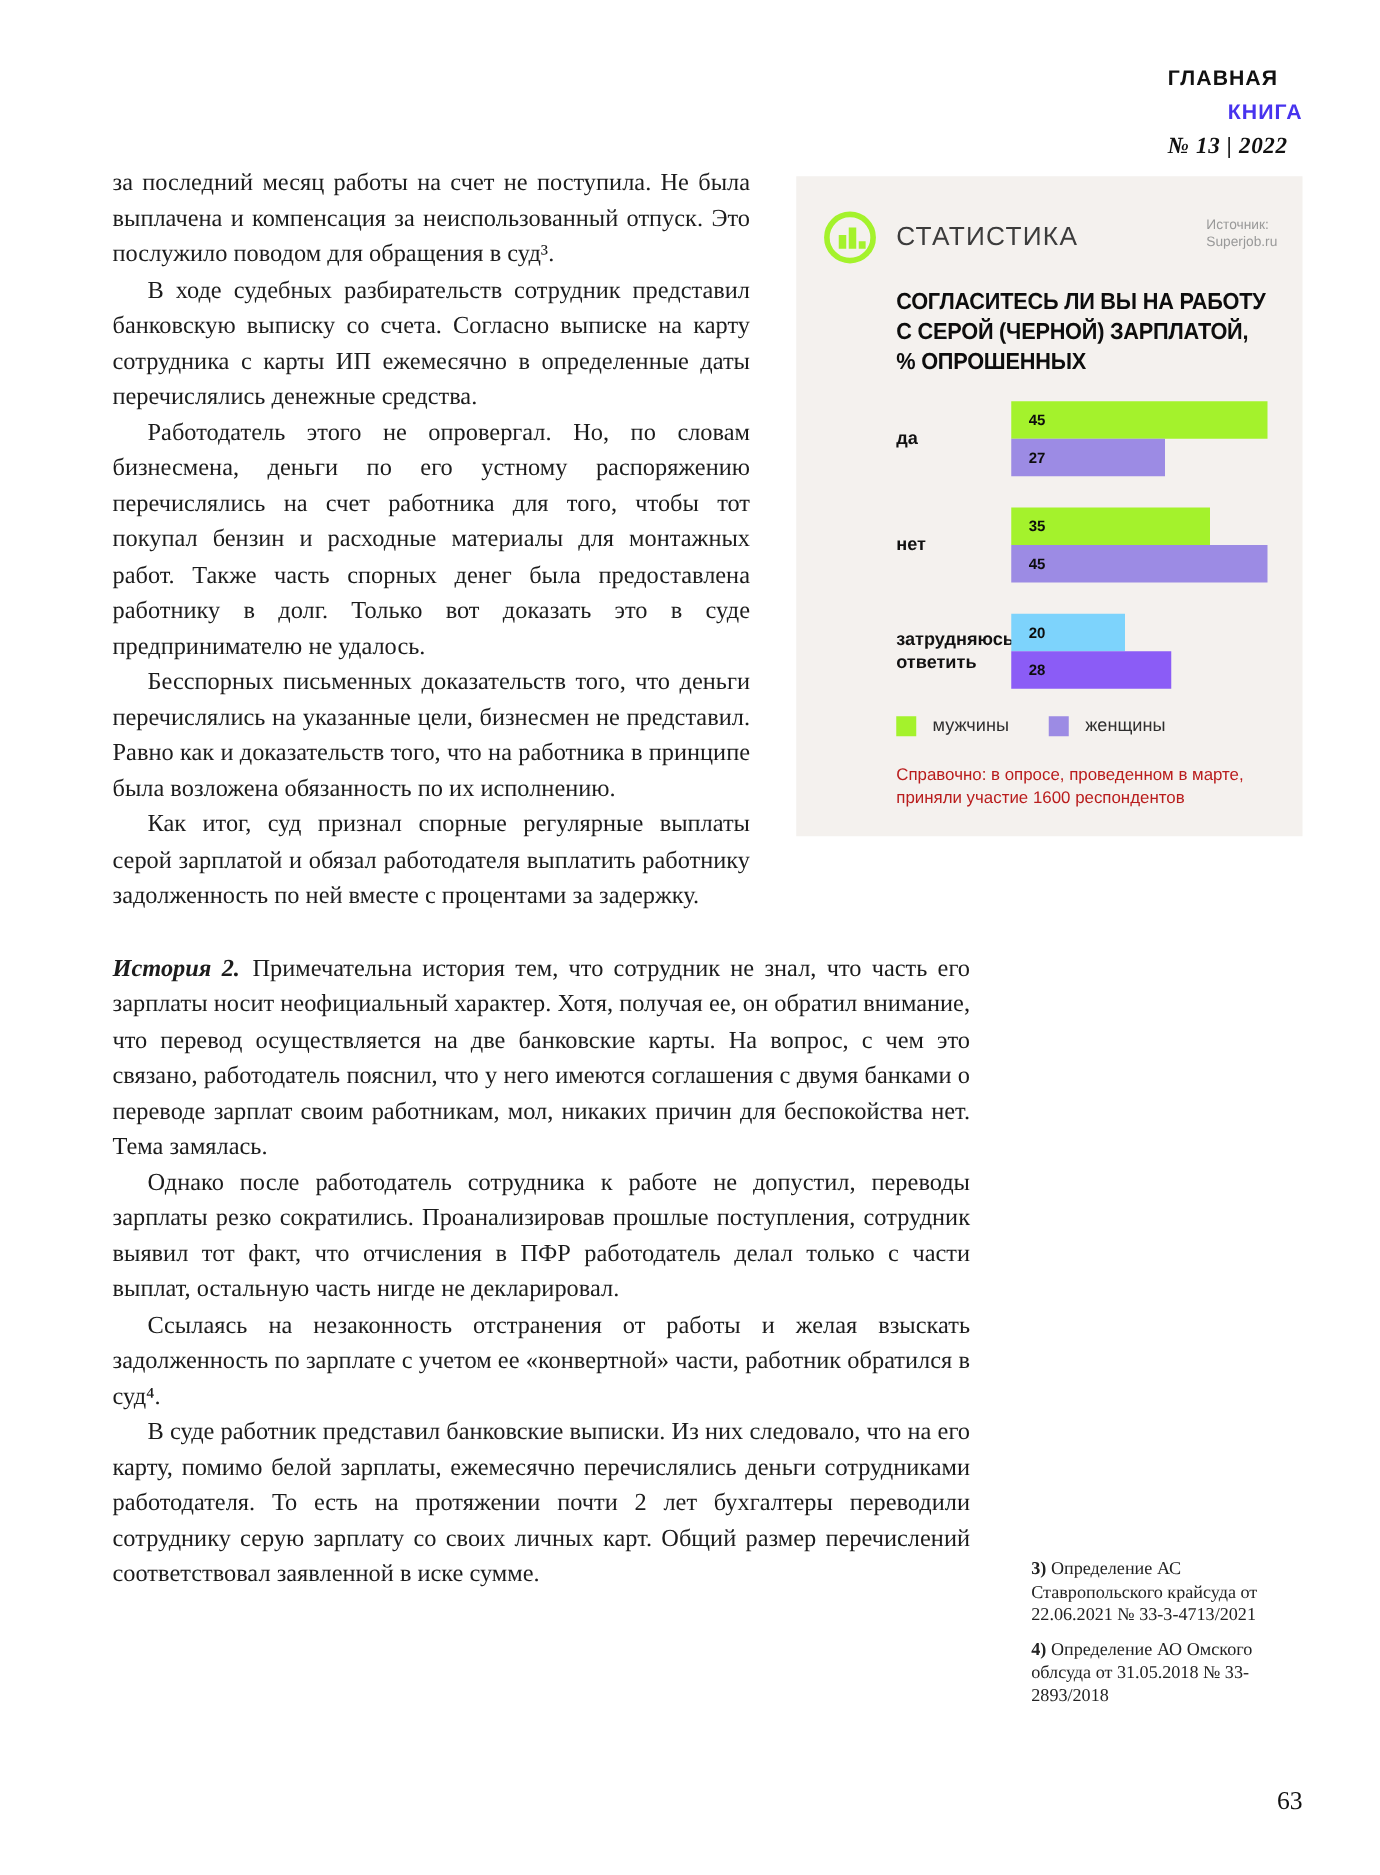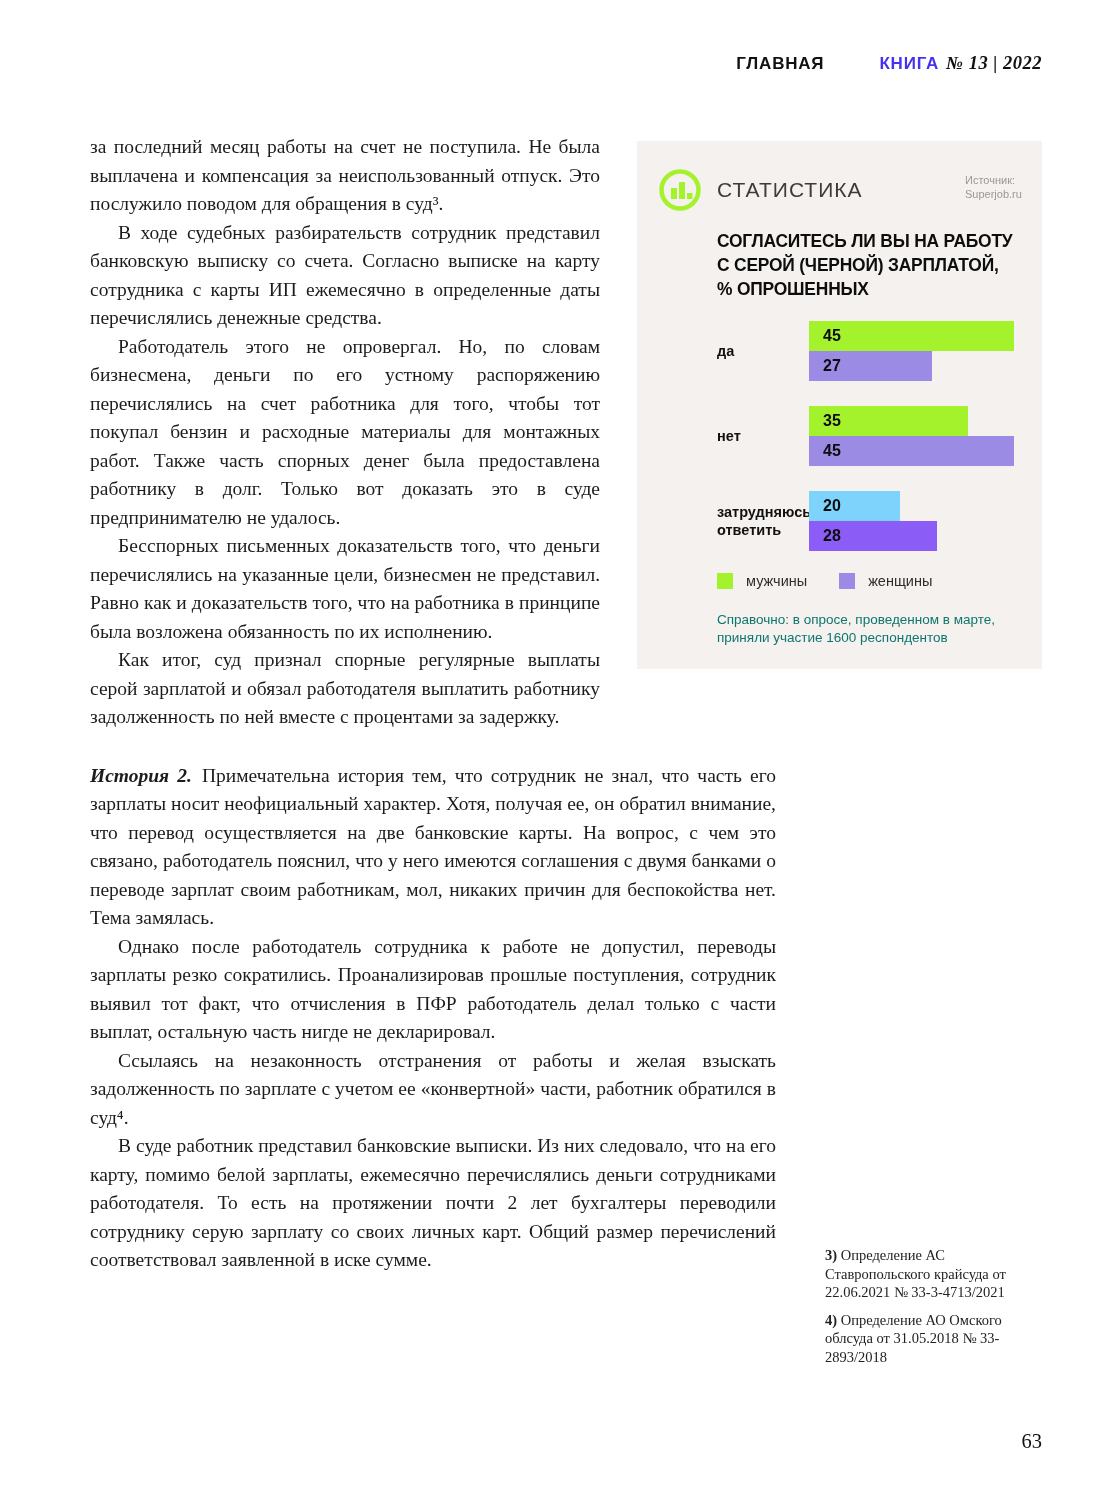--- a/index.html
+++ b/index.html
@@ -14,20 +14,21 @@
   .page{
     position:relative;width:1104px;height:1500px;background:#ffffff;
     font-family:"Liberation Serif",serif;color:var(--ink);overflow:hidden;
   }
   
   .mag-header{
     position:absolute;top:53px;right:62px;
     font-family:"Liberation Sans",sans-serif;font-weight:bold;font-size:17px;
     letter-spacing:.8px;color:#111;display:flex;align-items:baseline;gap:7px;
     white-space:nowrap;
+    flex-direction:column;
   }
   .mag-header .accent{color:var(--accent);padding-left:48px;}
   .mag-header .issue{font-family:"Liberation Serif",serif;font-size:18.5px;letter-spacing:.5px;font-style:italic;}
   
   .article{
     position:absolute;left:90px;top:133px;width:686px;
     font-size:19.5px;line-height:28.5px;text-align:justify;
   }
   .article .chart-spacer{float:right;width:176px;height:545px;}
   .article p{text-indent:28px;}
@@ -55,31 +56,31 @@
   }
   .chart-rows{position:absolute;left:0;top:180px;width:100%;}
   .chart-row{display:flex;margin-bottom:25px;}
   .bar-label{
     width:92px;margin-left:80px;align-self:center;
     font-weight:bold;font-size:14.5px;line-height:18px;color:#111;
   }
   .bar-group{width:205px;}
   .bar{height:30px;display:flex;align-items:center;}
   .bar-value{
-    font-weight:bold;font-size:16px;color:#0d0d0d;padding-left:14px;text-align:center;
+    font-weight:bold;font-size:12px;color:#0d0d0d;padding-left:14px;text-align:center;
   }
   .legend{
     position:absolute;left:80px;top:432px;display:flex;gap:32px;
     font-size:14.5px;color:#2e2e2e;
   }
   .legend-item{display:flex;align-items:center;gap:13px;}
   .legend-swatch{width:16px;height:16px;display:inline-block;}
   .stat-note{
     position:absolute;left:80px;top:470px;width:300px;
-    font-size:13.5px;line-height:18px;color:#0f766e;
+    font-size:13.5px;line-height:18px;color:#b91c1c;
   }
   
   .footnotes{
     position:absolute;left:825px;top:1246px;width:198px;
     font-size:14.5px;line-height:18.5px;color:#222;
   }
   .footnotes p{margin-bottom:9px;}
   .fn-marker{font-weight:bold;}
   
   .page-number{

